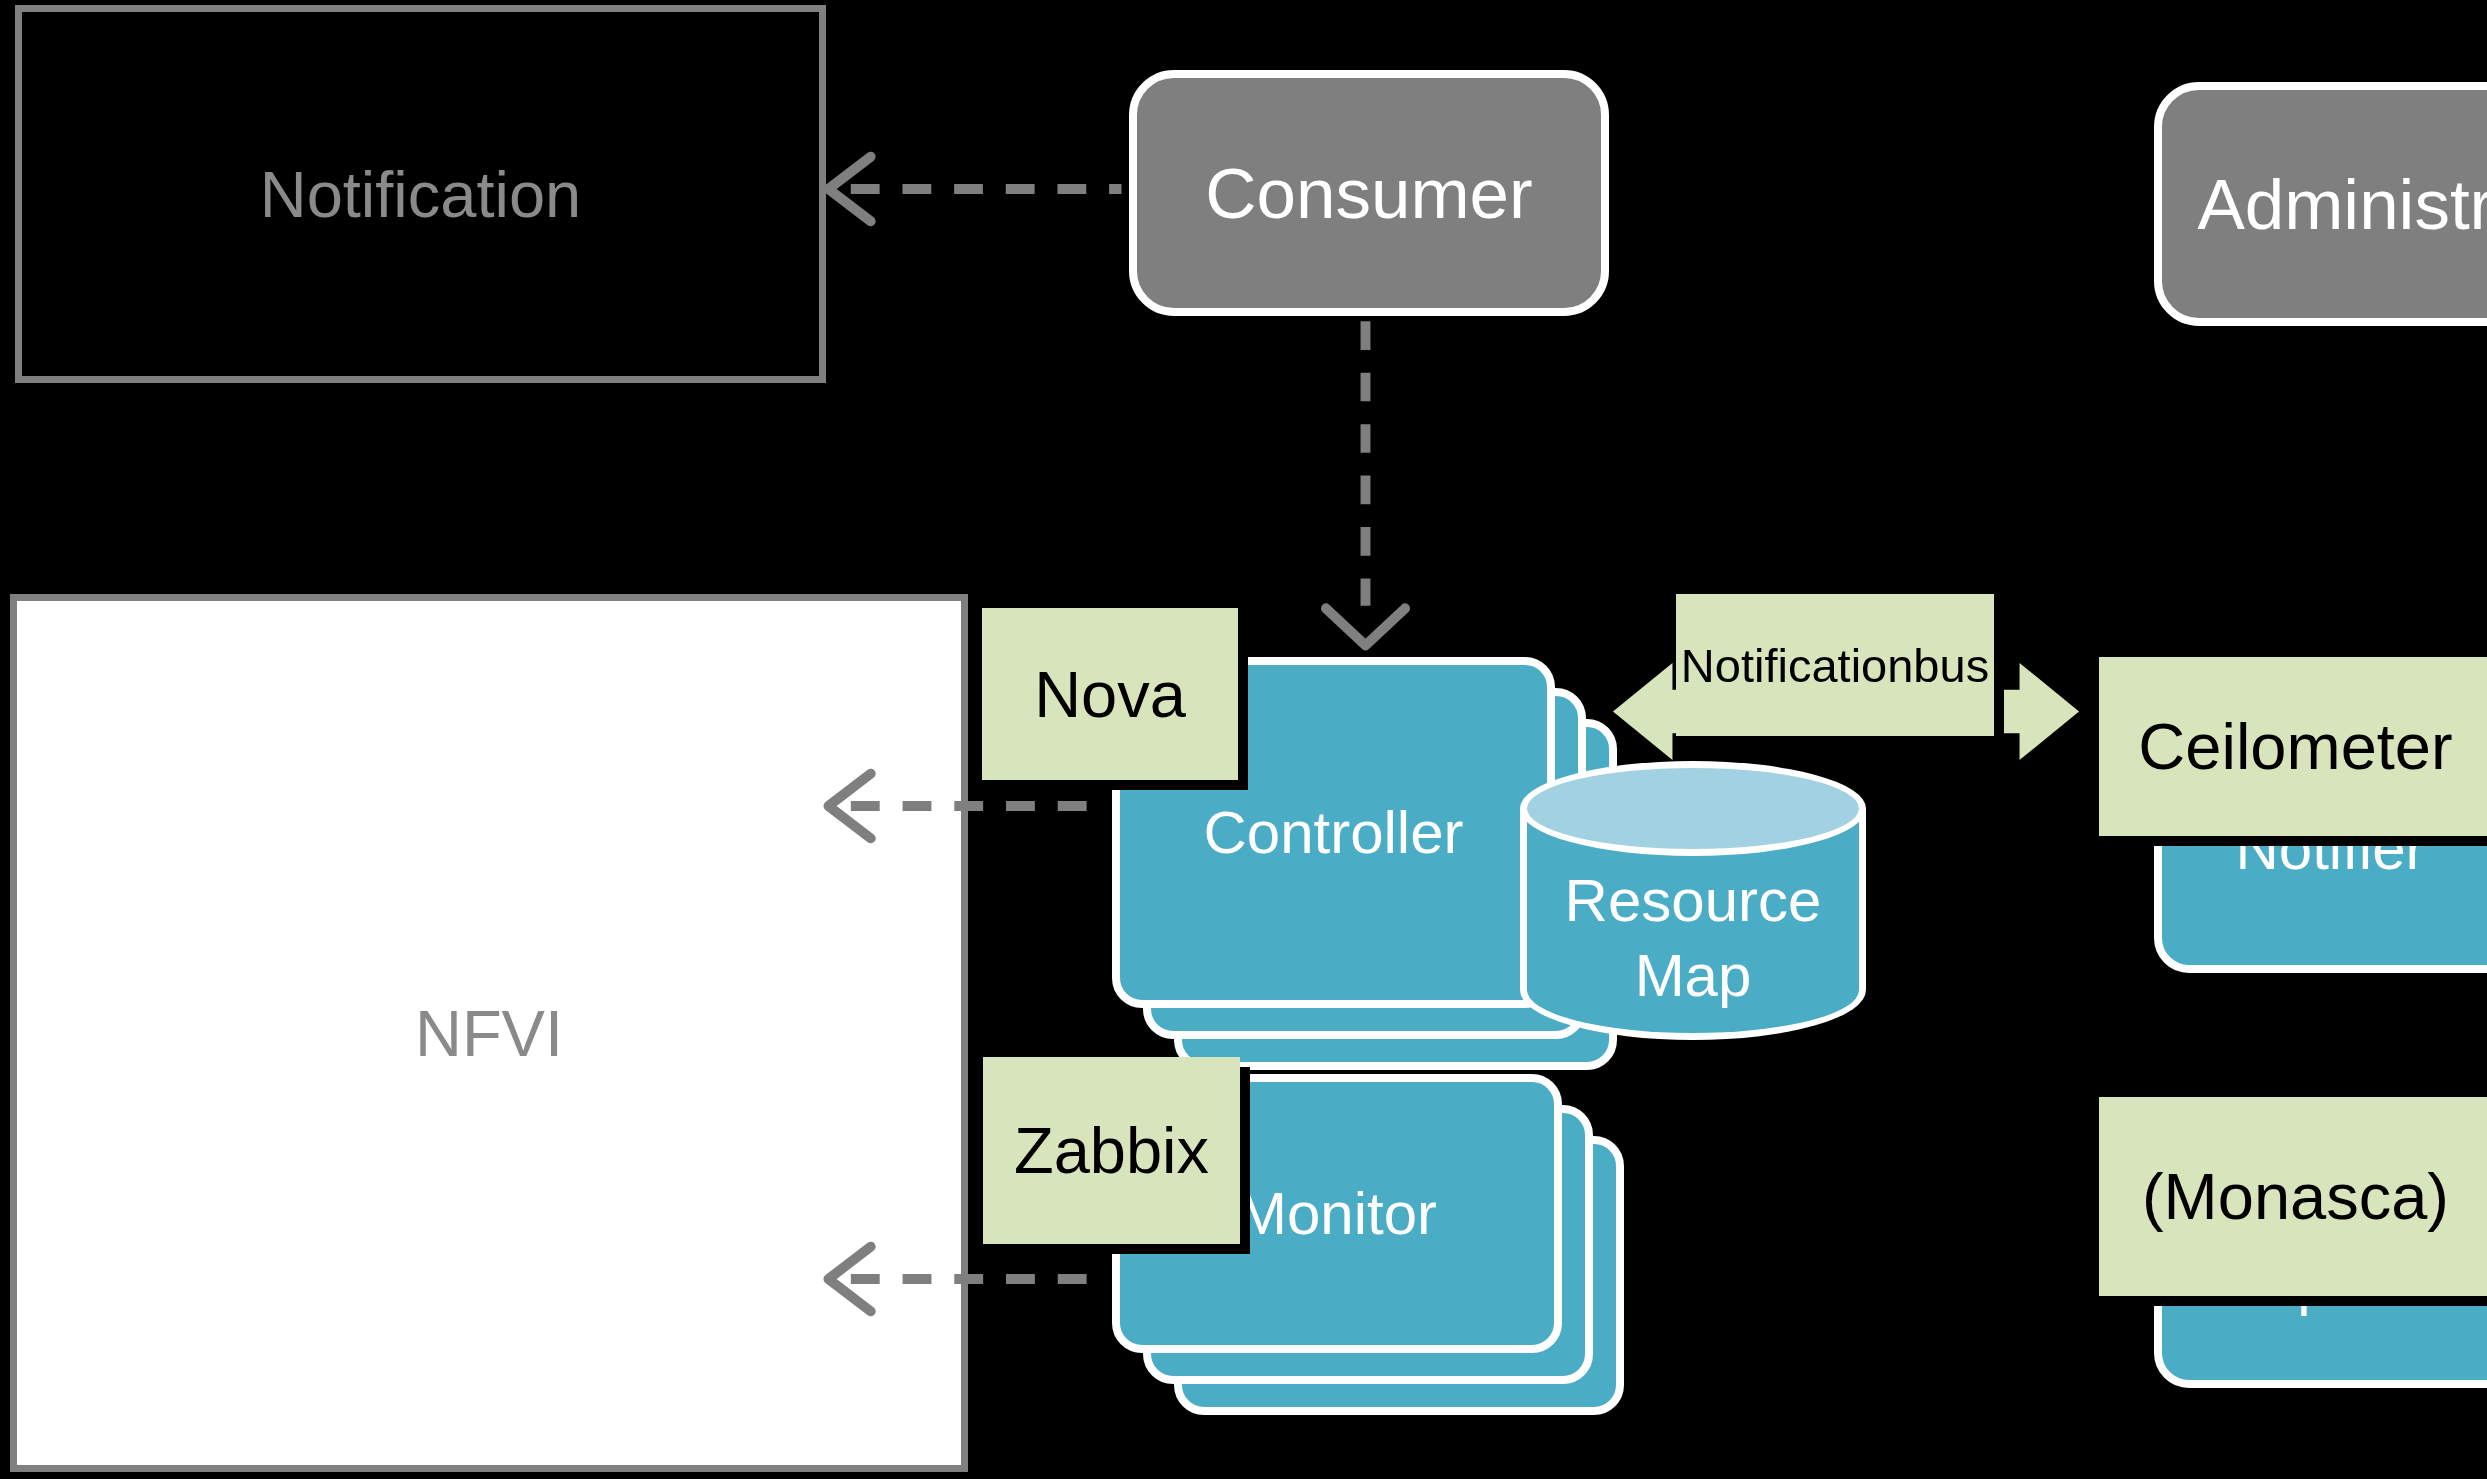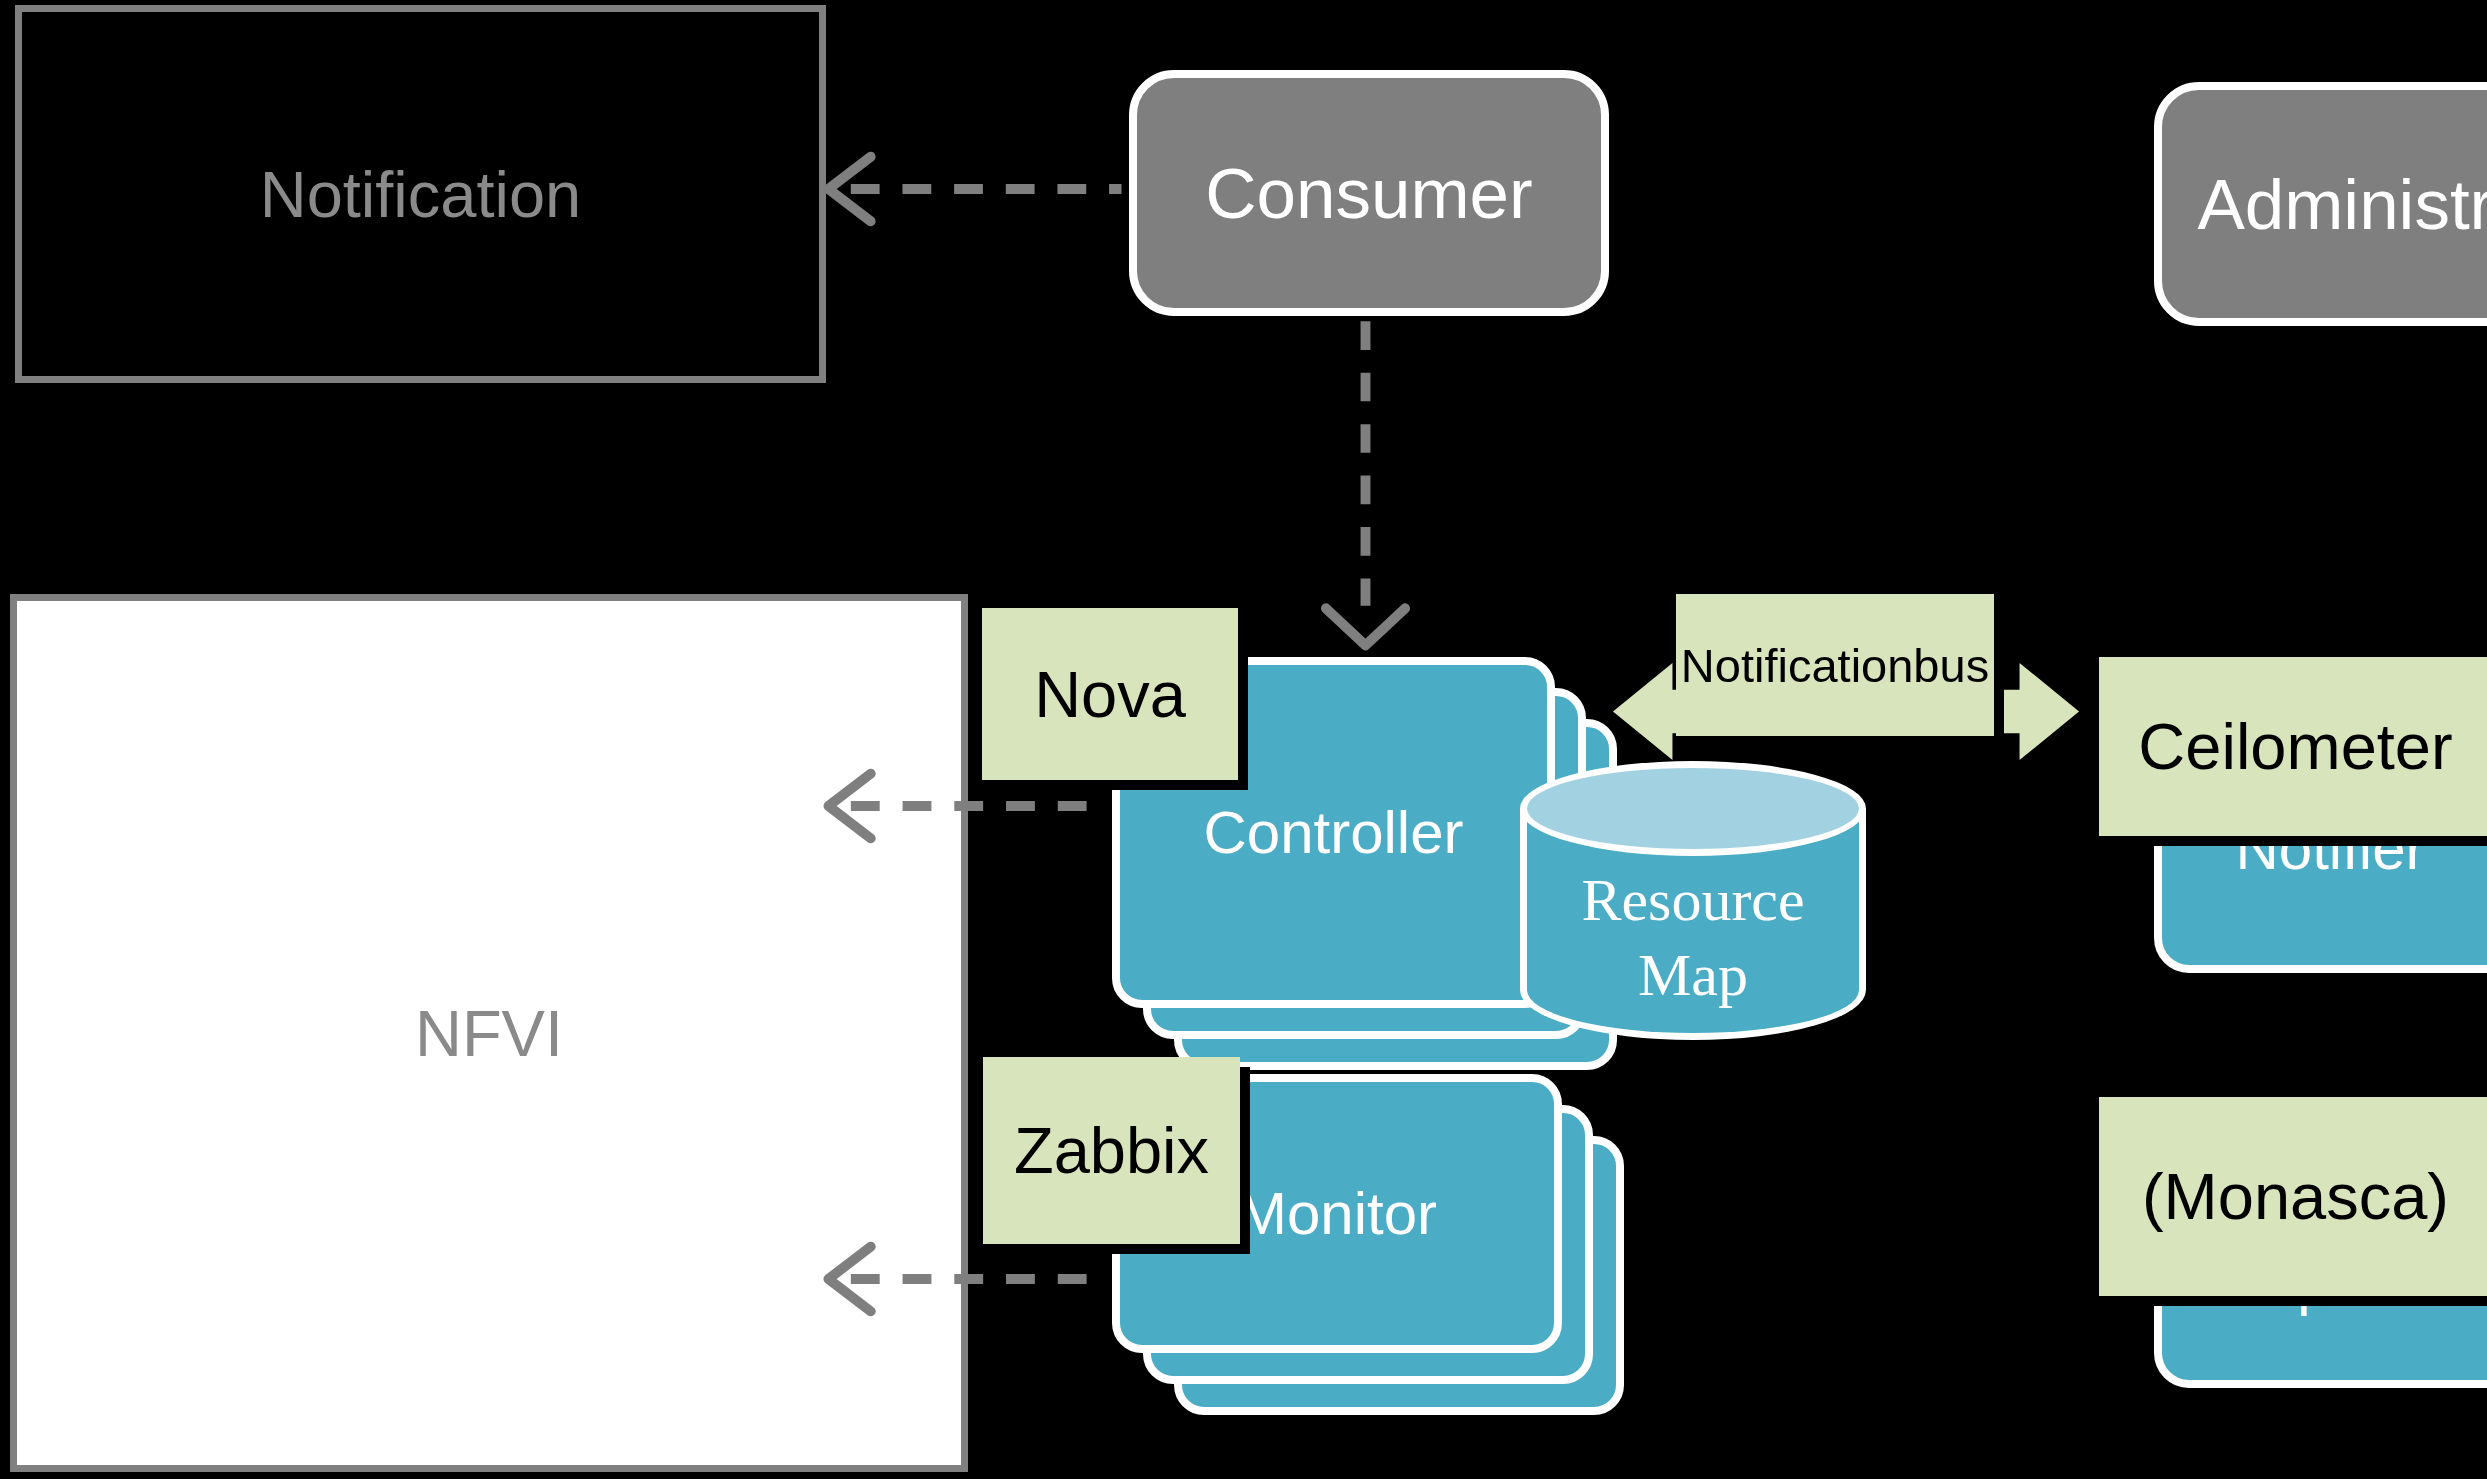--- a/index.html
+++ b/index.html
@@ -57,21 +57,21 @@
     flex-direction:row;line-height:61px;text-align:center;}
 
   
   .cylinder{position:absolute;}
   .cyl-body{position:absolute;left:0;right:0;bottom:0;background:var(--blue);
     border:7px solid #fff;border-top:none;}
   .cyl-top{position:absolute;left:0;right:0;top:0;background:var(--cylinder-top);
     border:7px solid #fff;border-radius:50%;}
   .cyl-label{position:absolute;inset:0;display:flex;flex-direction:column;align-items:center;
     justify-content:center;color:#fff;font-size:60px;line-height:75px;text-align:center;}
-  #resource-map{left:1520px;top:761px;width:346px;height:279px;font-family:Liberation Serif, serif;}
+  #resource-map{left:1520px;top:761px;width:346px;height:279px;}
   #resource-map .cyl-top{height:95px;}
   #resource-map .cyl-body{top:47px;border-radius:0 0 50% 50% / 0 0 50px 50px;}
   #resource-map .cyl-label{padding-top:75px;}
 
   
   svg.conn{position:absolute;overflow:visible;}
   #arrow-a{left:821px;top:149px;}
   #arrow-b{left:1316px;top:318px;}
   #arrow-c{left:821px;top:766px;}
   #arrow-d{left:821px;top:1239px;}

